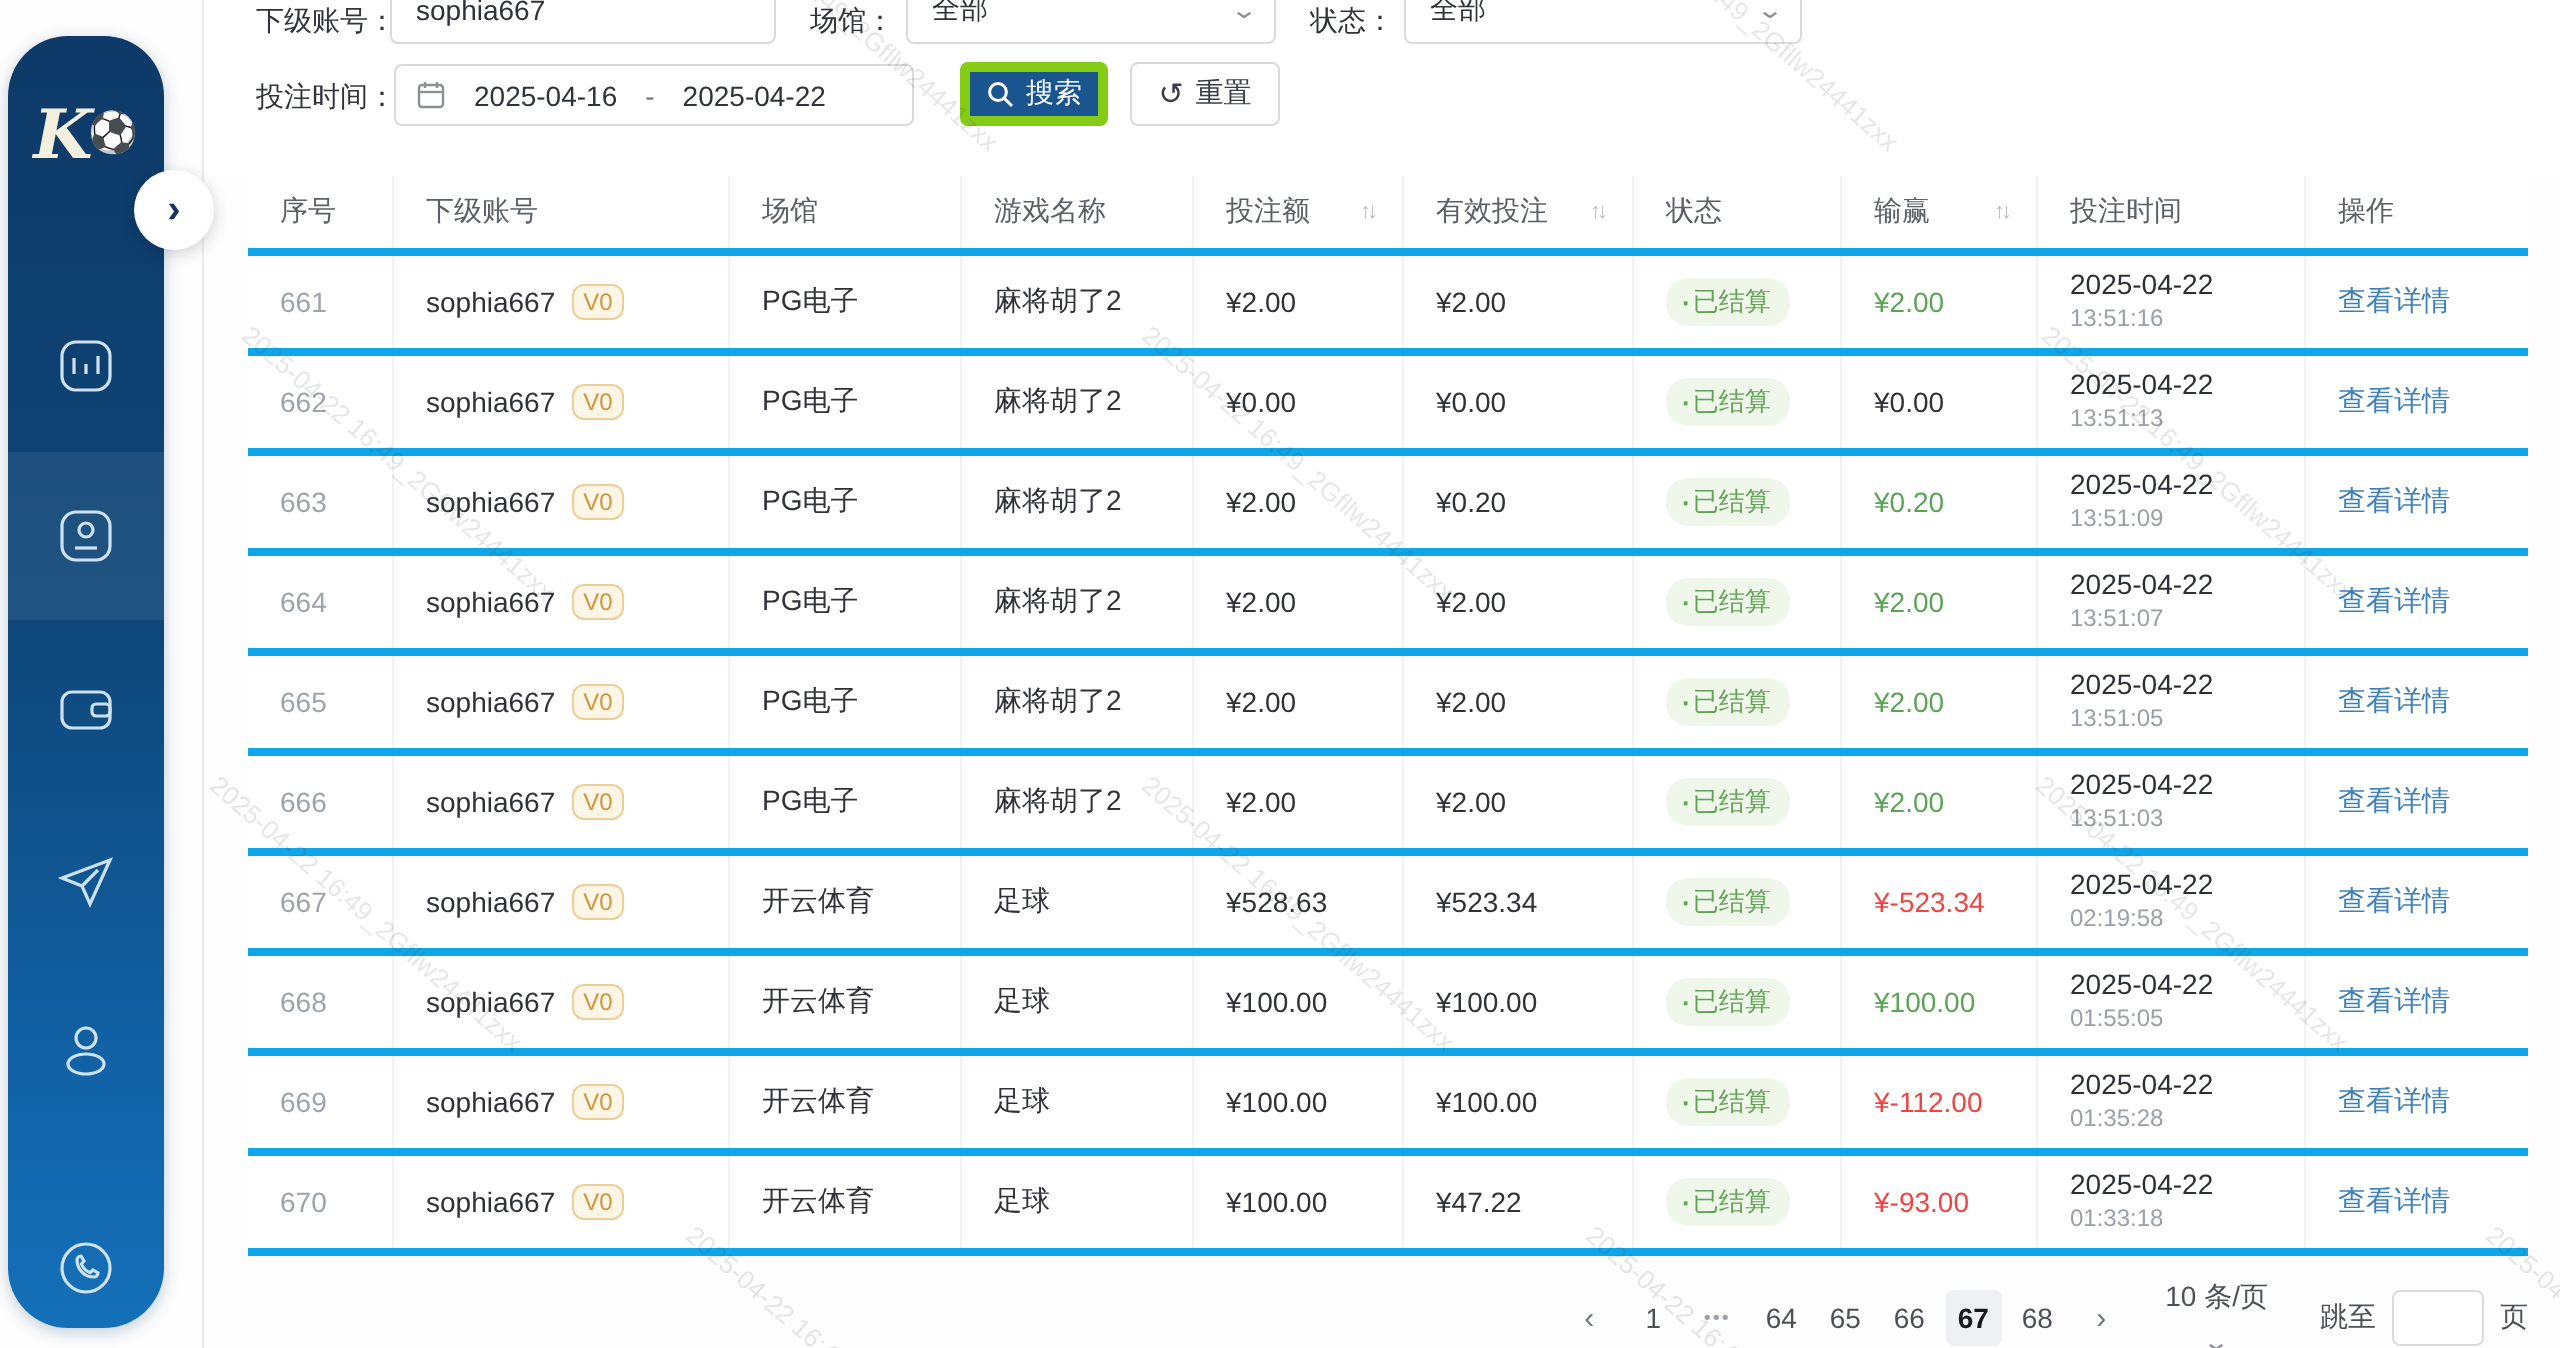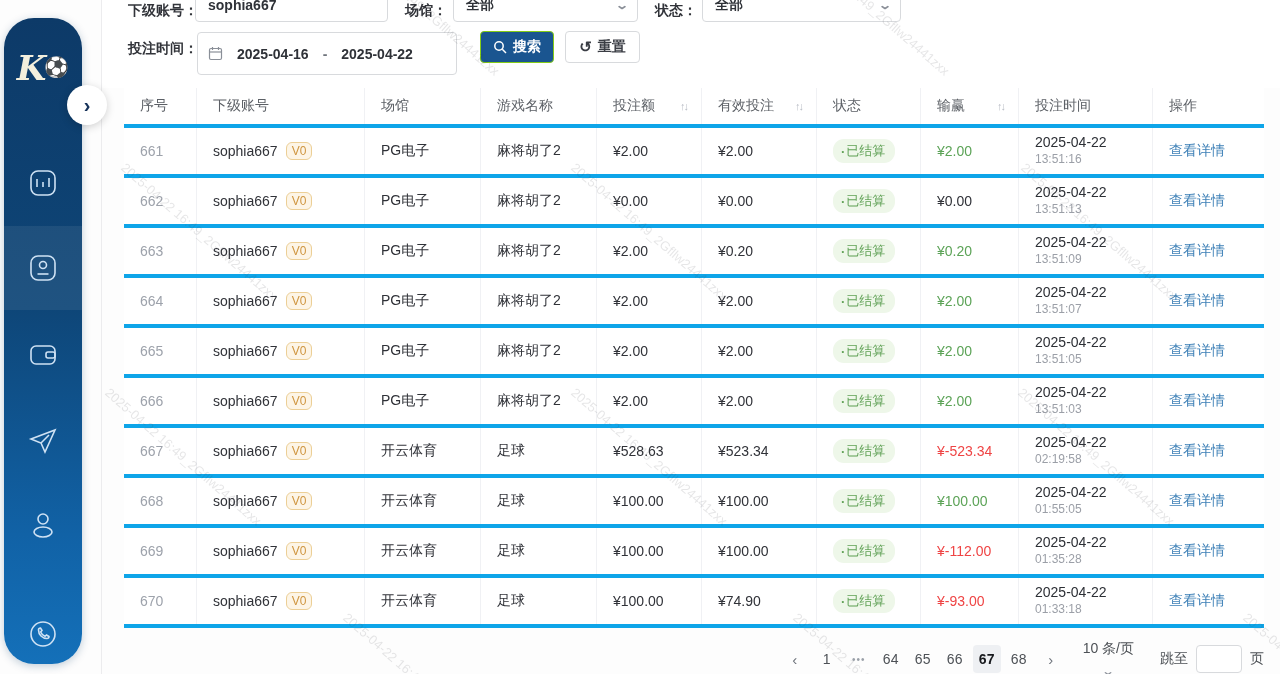--- a/index.html
+++ b/index.html
@@ -22,28 +22,28 @@
     font-size:20px; color:#17335a; font-weight:bold; cursor:pointer; }
   .side-item { position:absolute; left:0; width:78px; height:84px;
     display:flex; align-items:center; justify-content:center; cursor:pointer; }
   .side-item.active { background:rgba(255,255,255,.07); }
   .side-item svg { stroke:#cfe2f4; fill:none; stroke-width:1.6; }
 
   .content-divider { position:absolute; left:101px; top:0; width:1px; height:674px;
     background:#ececee; z-index:1; }
 
   
-  .filters { position:absolute; left:101px; top:0; width:1179px; height:88px; background:#fff;font-weight:bold; }
+  .filters { position:absolute; left:101px; top:0; width:1179px; height:88px; background:#fff; }
   .flabel { position:absolute; font-size:14px; color:#32343a; }
   .fbox { position:absolute; border:1px solid #d8dadd; border-radius:4px; background:#fff;
     font-size:14px; color:#2f3238; display:flex; align-items:center; }
   .chev { margin-left:auto; margin-right:10px; color:#8a8f98; font-size:12px; transform:scaleX(1.4); }
   .btn { position:absolute; height:32px; border-radius:4px; font-size:14px;
     display:flex; align-items:center; justify-content:center; gap:6px; cursor:pointer; }
-  .btn-primary { background:#1a5590; color:#fff; border:1px solid #84cc16; }
+  .btn-primary { background:#1a5590; color:#fff; border:5px solid #84cc16; }
   .btn-plain { background:#fff; color:#3a3d44; border:1px solid #d8dadd; }
 
   
   .table { position:absolute; left:124px; top:88px; width:1140px; background:#fff; z-index:2; }
   .t-row { display:grid;
     grid-template-columns:73px 168px 116px 116px 105px 115px 104px 98px 134px 1fr;
     border-bottom:4px solid #0ea5e9; }
   .t-head { height:40px; }
   .t-head .td { color:#5c6066; font-size:14px; }
   .t-body .t-row { height:50px; }
@@ -164,21 +164,21 @@
       <span class="chev">⌄</span>
     </div>
 
     <span class="flabel" style="left:554px; top:2px">状态：</span>
     <div class="fbox" style="left:601px; top:-12px; width:199px; height:34px; padding-left:12px">
       <span>全部</span>
       <span class="chev">⌄</span>
     </div>
 
     <span class="flabel" style="left:27px; top:40px">投注时间：</span>
-    <div class="fbox" style="left:96px; top:32px; width:260px; height:43px; padding-left:10px; gap:14px">
+    <div class="fbox" style="left:96px; top:32px; width:260px; height:31px; padding-left:10px; gap:14px">
       <span>
         <svg width="15" height="15" viewBox="0 0 15 15" style="stroke:#8a8f98; fill:none; stroke-width:1.2; display:block">
           <rect x="1.5" y="2.5" width="12" height="11" rx="1.5"></rect>
             <line x1="1.5" y1="6" x2="13.5" y2="6"></line>
           <line x1="4.5" y1="1" x2="4.5" y2="4"></line>
             <line x1="10.5" y1="1" x2="10.5" y2="4"></line>
         </svg>
       </span>
       <span>2025-04-16</span>
       <span style="color:#6f747c">-</span>
@@ -474,21 +474,21 @@
 
     <div class="t-row">
       <div class="td c-no">670</div>
       <div class="td">
         <span>sophia667</span>
         <span class="badge">V0</span>
       </div>
       <div class="td">开云体育</div>
       <div class="td">足球</div>
       <div class="td">¥100.00</div>
-      <div class="td">¥74.90</div>
+      <div class="td">¥47.22</div>
       <div class="td">
         <span class="pill">
               <span class="dot-char">·</span>
               <span>已结算</span>
             </span>
       </div>
       <div class="td wl lose">¥-93.00</div>
       <div class="td c-time">
         <div class="d1">2025-04-22</div>
         <div class="d2">01:33:18</div>

